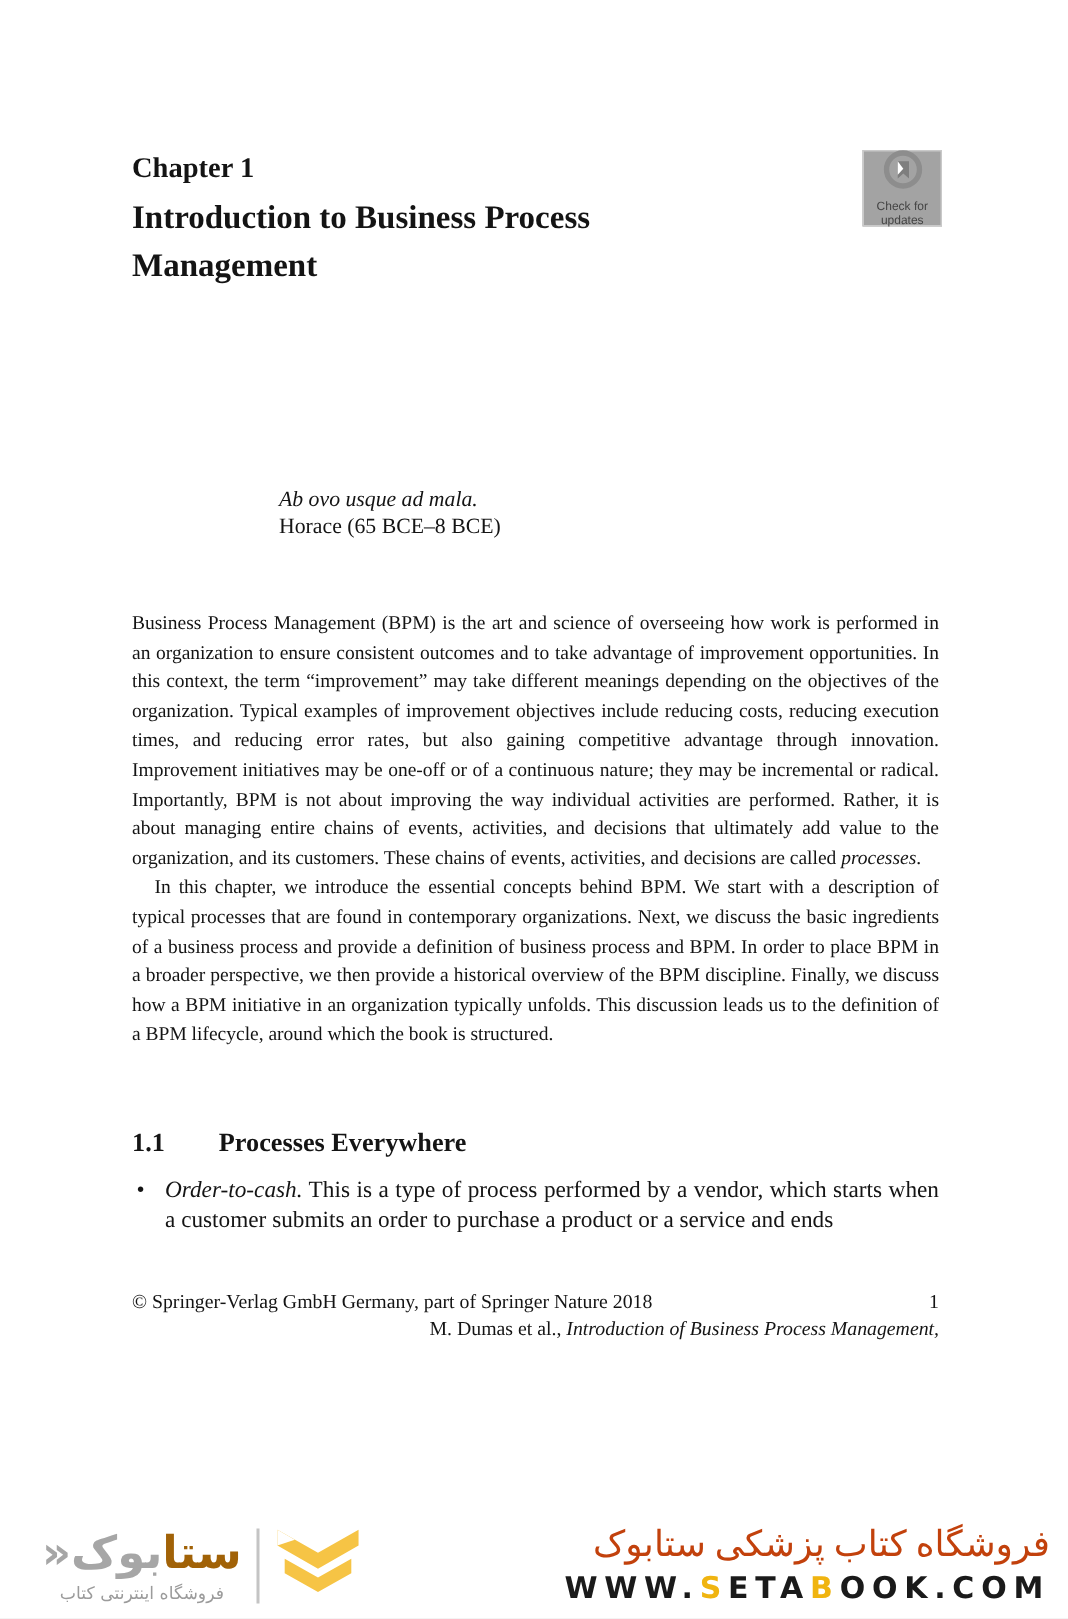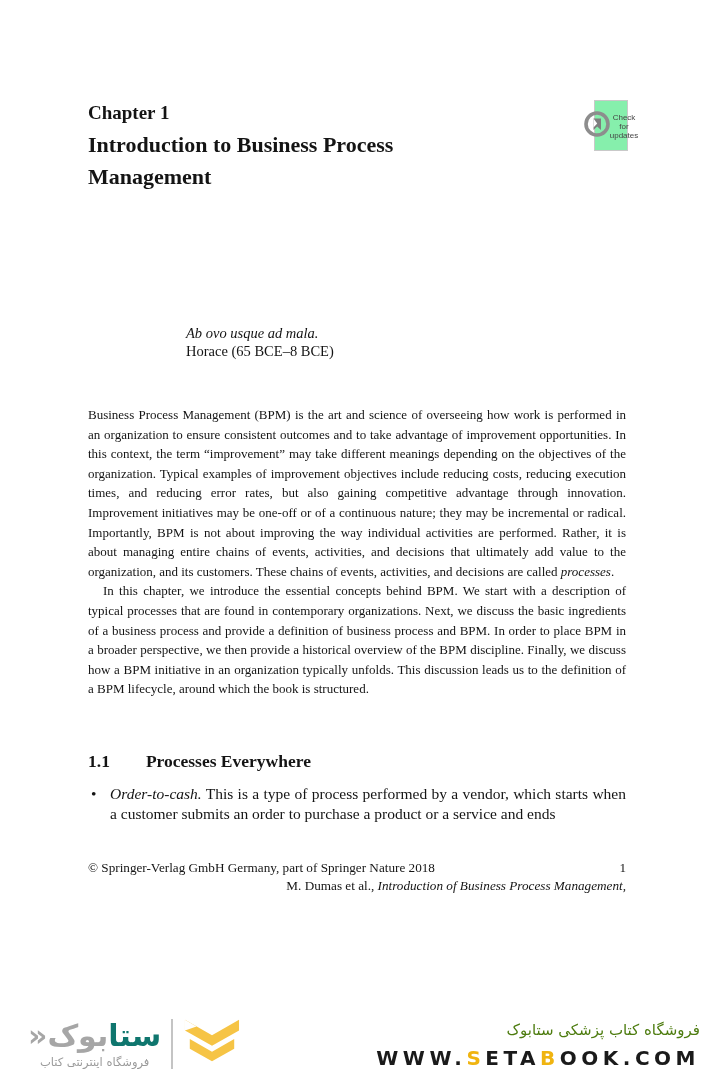--- a/index.html
+++ b/index.html
@@ -20,24 +20,24 @@
     margin-top:86px;
     font-size:19px; font-weight:bold;
   }
   .chapter-title {
     margin-top:5px;
     font-size:22px; font-weight:bold; line-height:32px;
   }
   
   .crossmark-badge {
     position:absolute; top:100px; right:84px;
-    width:34px; height:51px;
+    width:53px; height:51px;
     border:1px solid #c9c9c9;
-    background:#86efac;
-    display:flex; align-items:center; justify-content:center;
+    background:#a3a3a3;
+    display:flex; flex-direction:column; align-items:center; justify-content:center;
     cursor:pointer;
   }
   .crossmark-badge .badge-text {
     font-family:"Liberation Sans","DejaVu Sans",sans-serif;
     font-size:8px; line-height:9px; color:#444; text-align:center; margin-top:2px;
   }
   .epigraph {
     margin-top:132px; margin-left:98px;
     font-size:14.5px; line-height:17.5px;
   }
@@ -69,26 +69,26 @@
   .banner {
     position:absolute; left:0; bottom:0; width:712px; height:70px;
     background:#ffffff;
     display:flex; align-items:center; justify-content:space-between;
     padding:0 8px 0 28px;
     font-family:"DejaVu Sans","Liberation Sans",sans-serif;
   }
   .logo-group { display:flex; align-items:center; }
   .wordmark-block { direction:rtl; text-align:center; margin-right:10px; }
   .wordmark { font-size:30px; font-weight:bold; line-height:34px; }
-  .wordmark .wm-yellow { color:#0f766e; }
+  .wordmark .wm-yellow { color:#a16207; }
   .wordmark .wm-gray { color:#A6A6A6; }
   .logo-tagline { font-size:11.5px; color:#9b9b9b; margin-top:2px; }
   .logo-divider { width:2px; height:50px; background:#c4c4c4; margin-right:10px; }
   .banner-right { text-align:right; padding-right:4px; }
-  .store-name { direction:rtl; font-size:15px; color:#4d7c0f; line-height:24px; }
+  .store-name { direction:rtl; font-size:24px; color:#c2410c; line-height:24px;font-family:Liberation Serif, serif; }
   .site-url {
     margin-top:4px;
     font-size:20px; font-weight:bold; letter-spacing:4.5px;
     color:#1a1a1a; white-space:nowrap;
   }
   .site-url .u-yellow { color:#F0B410; }
 </style>
 </head>
 <body>
 

